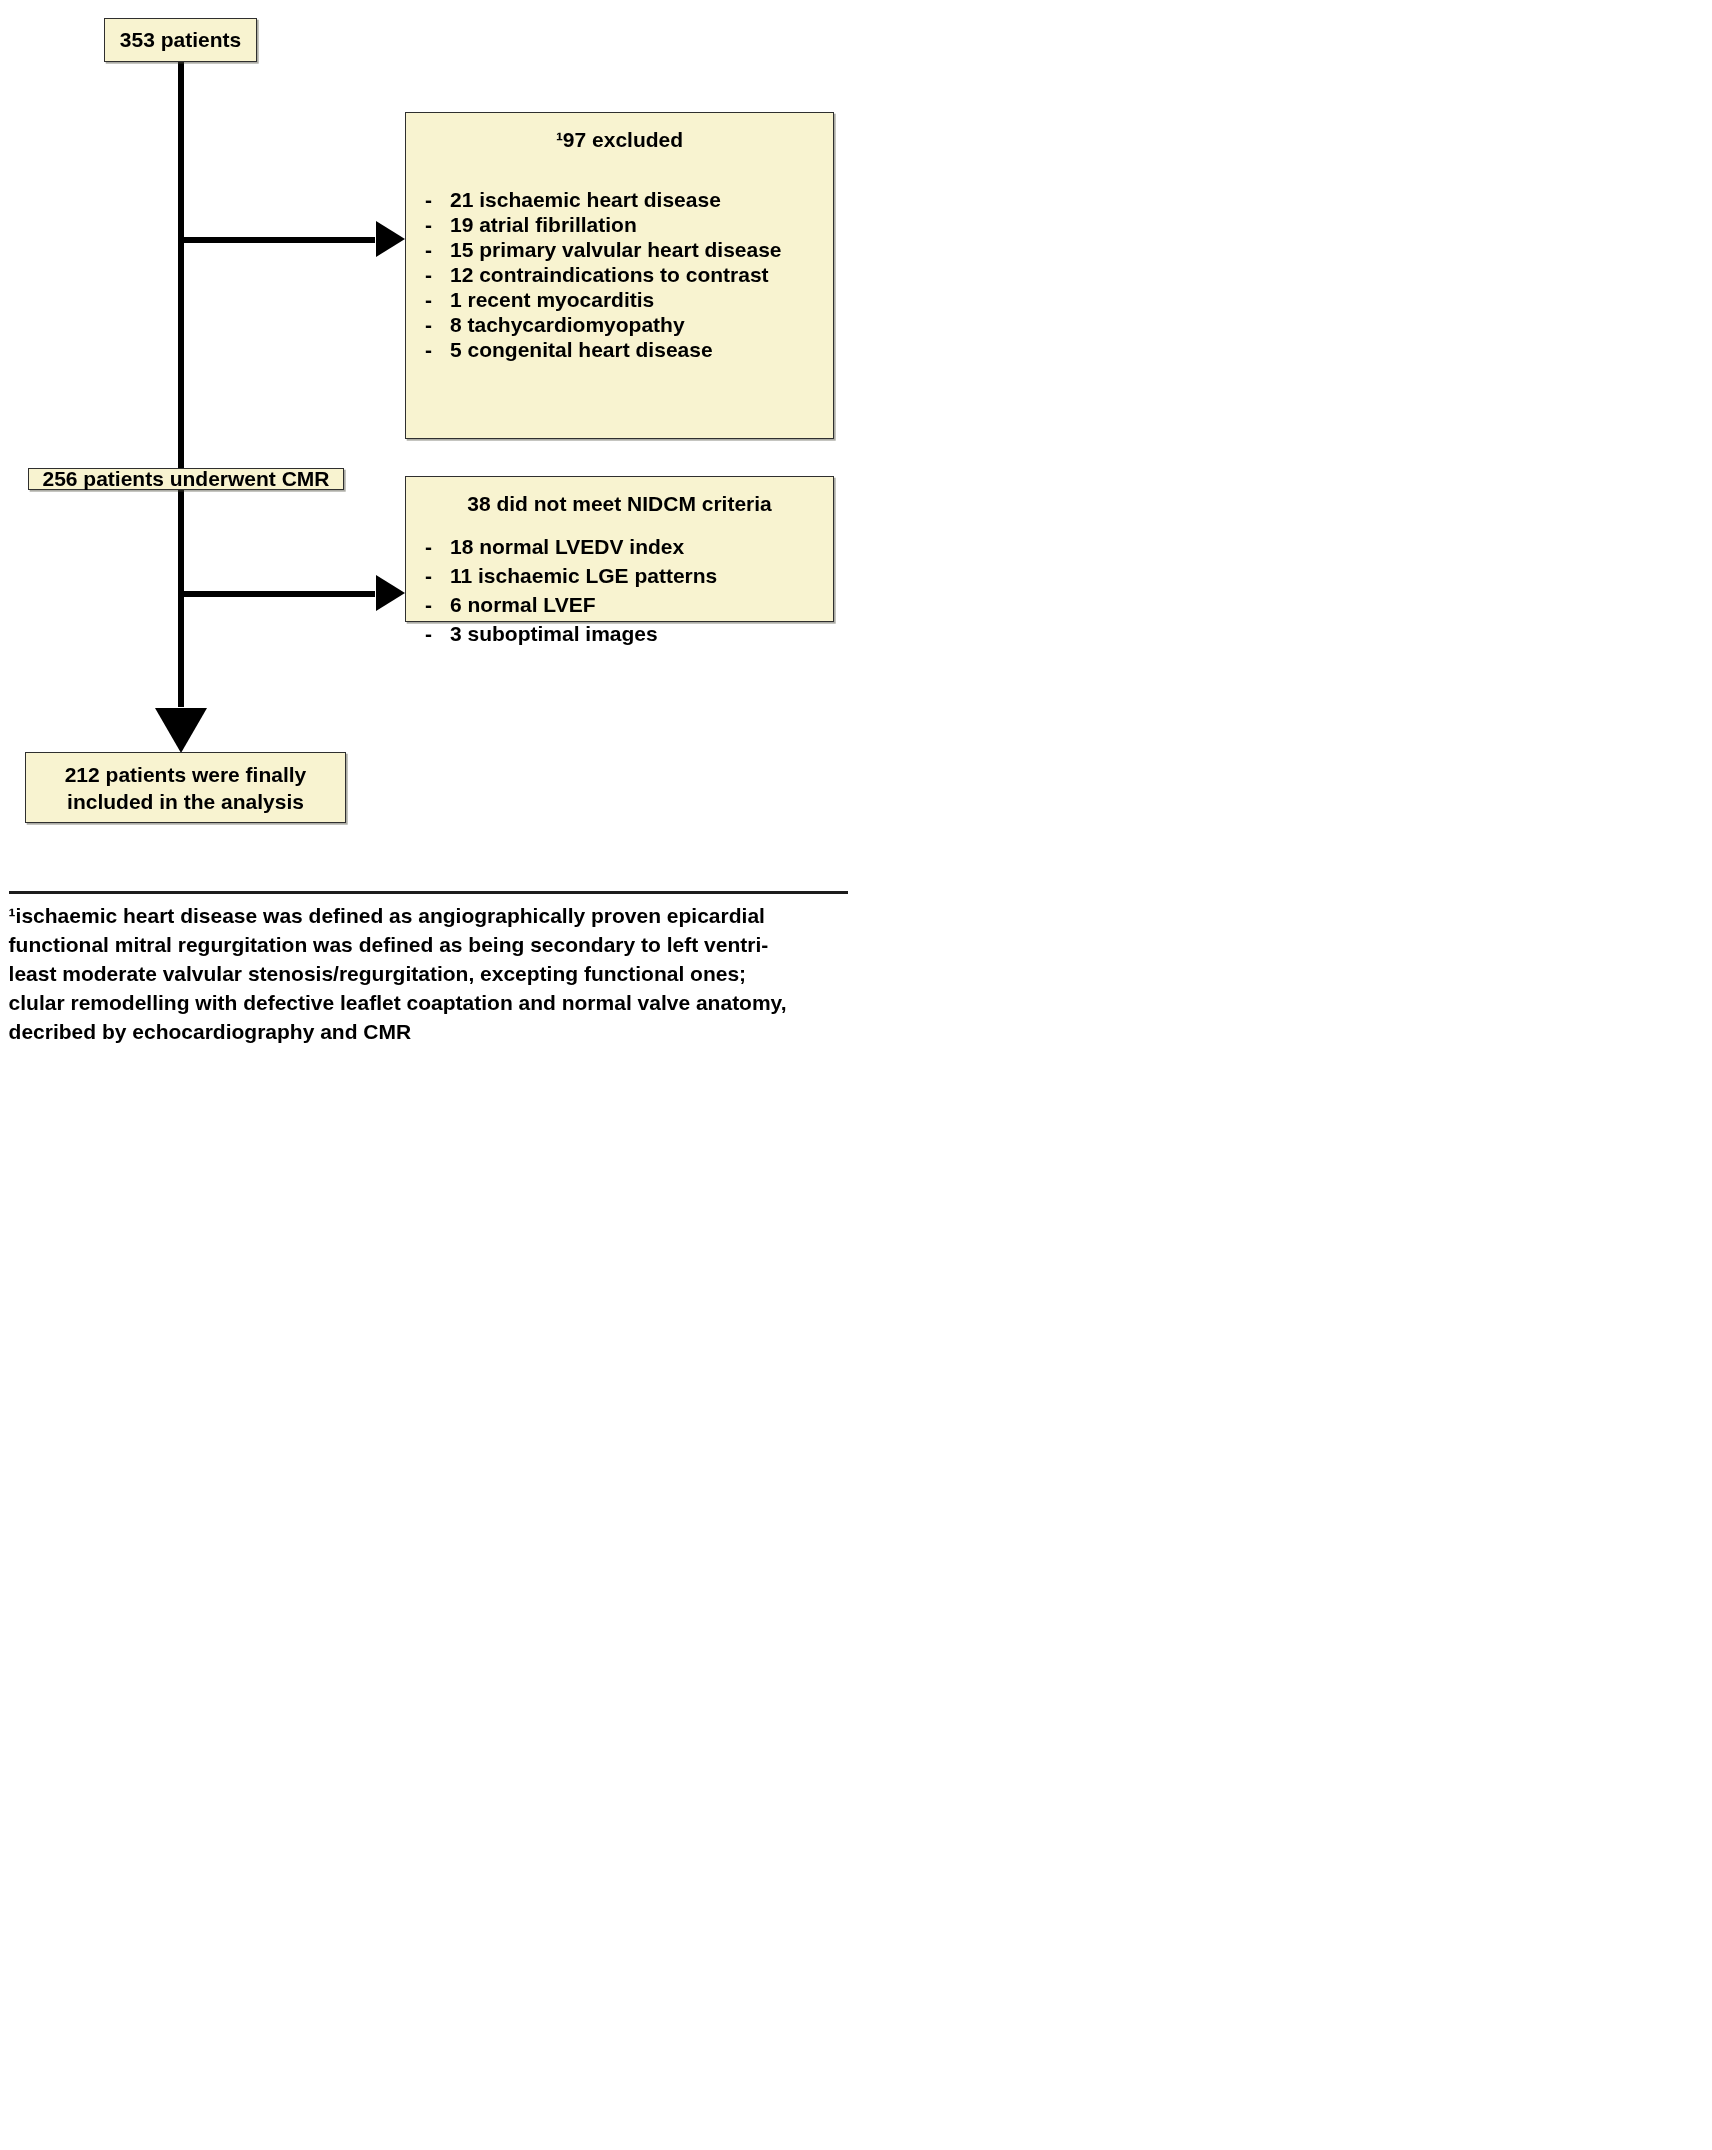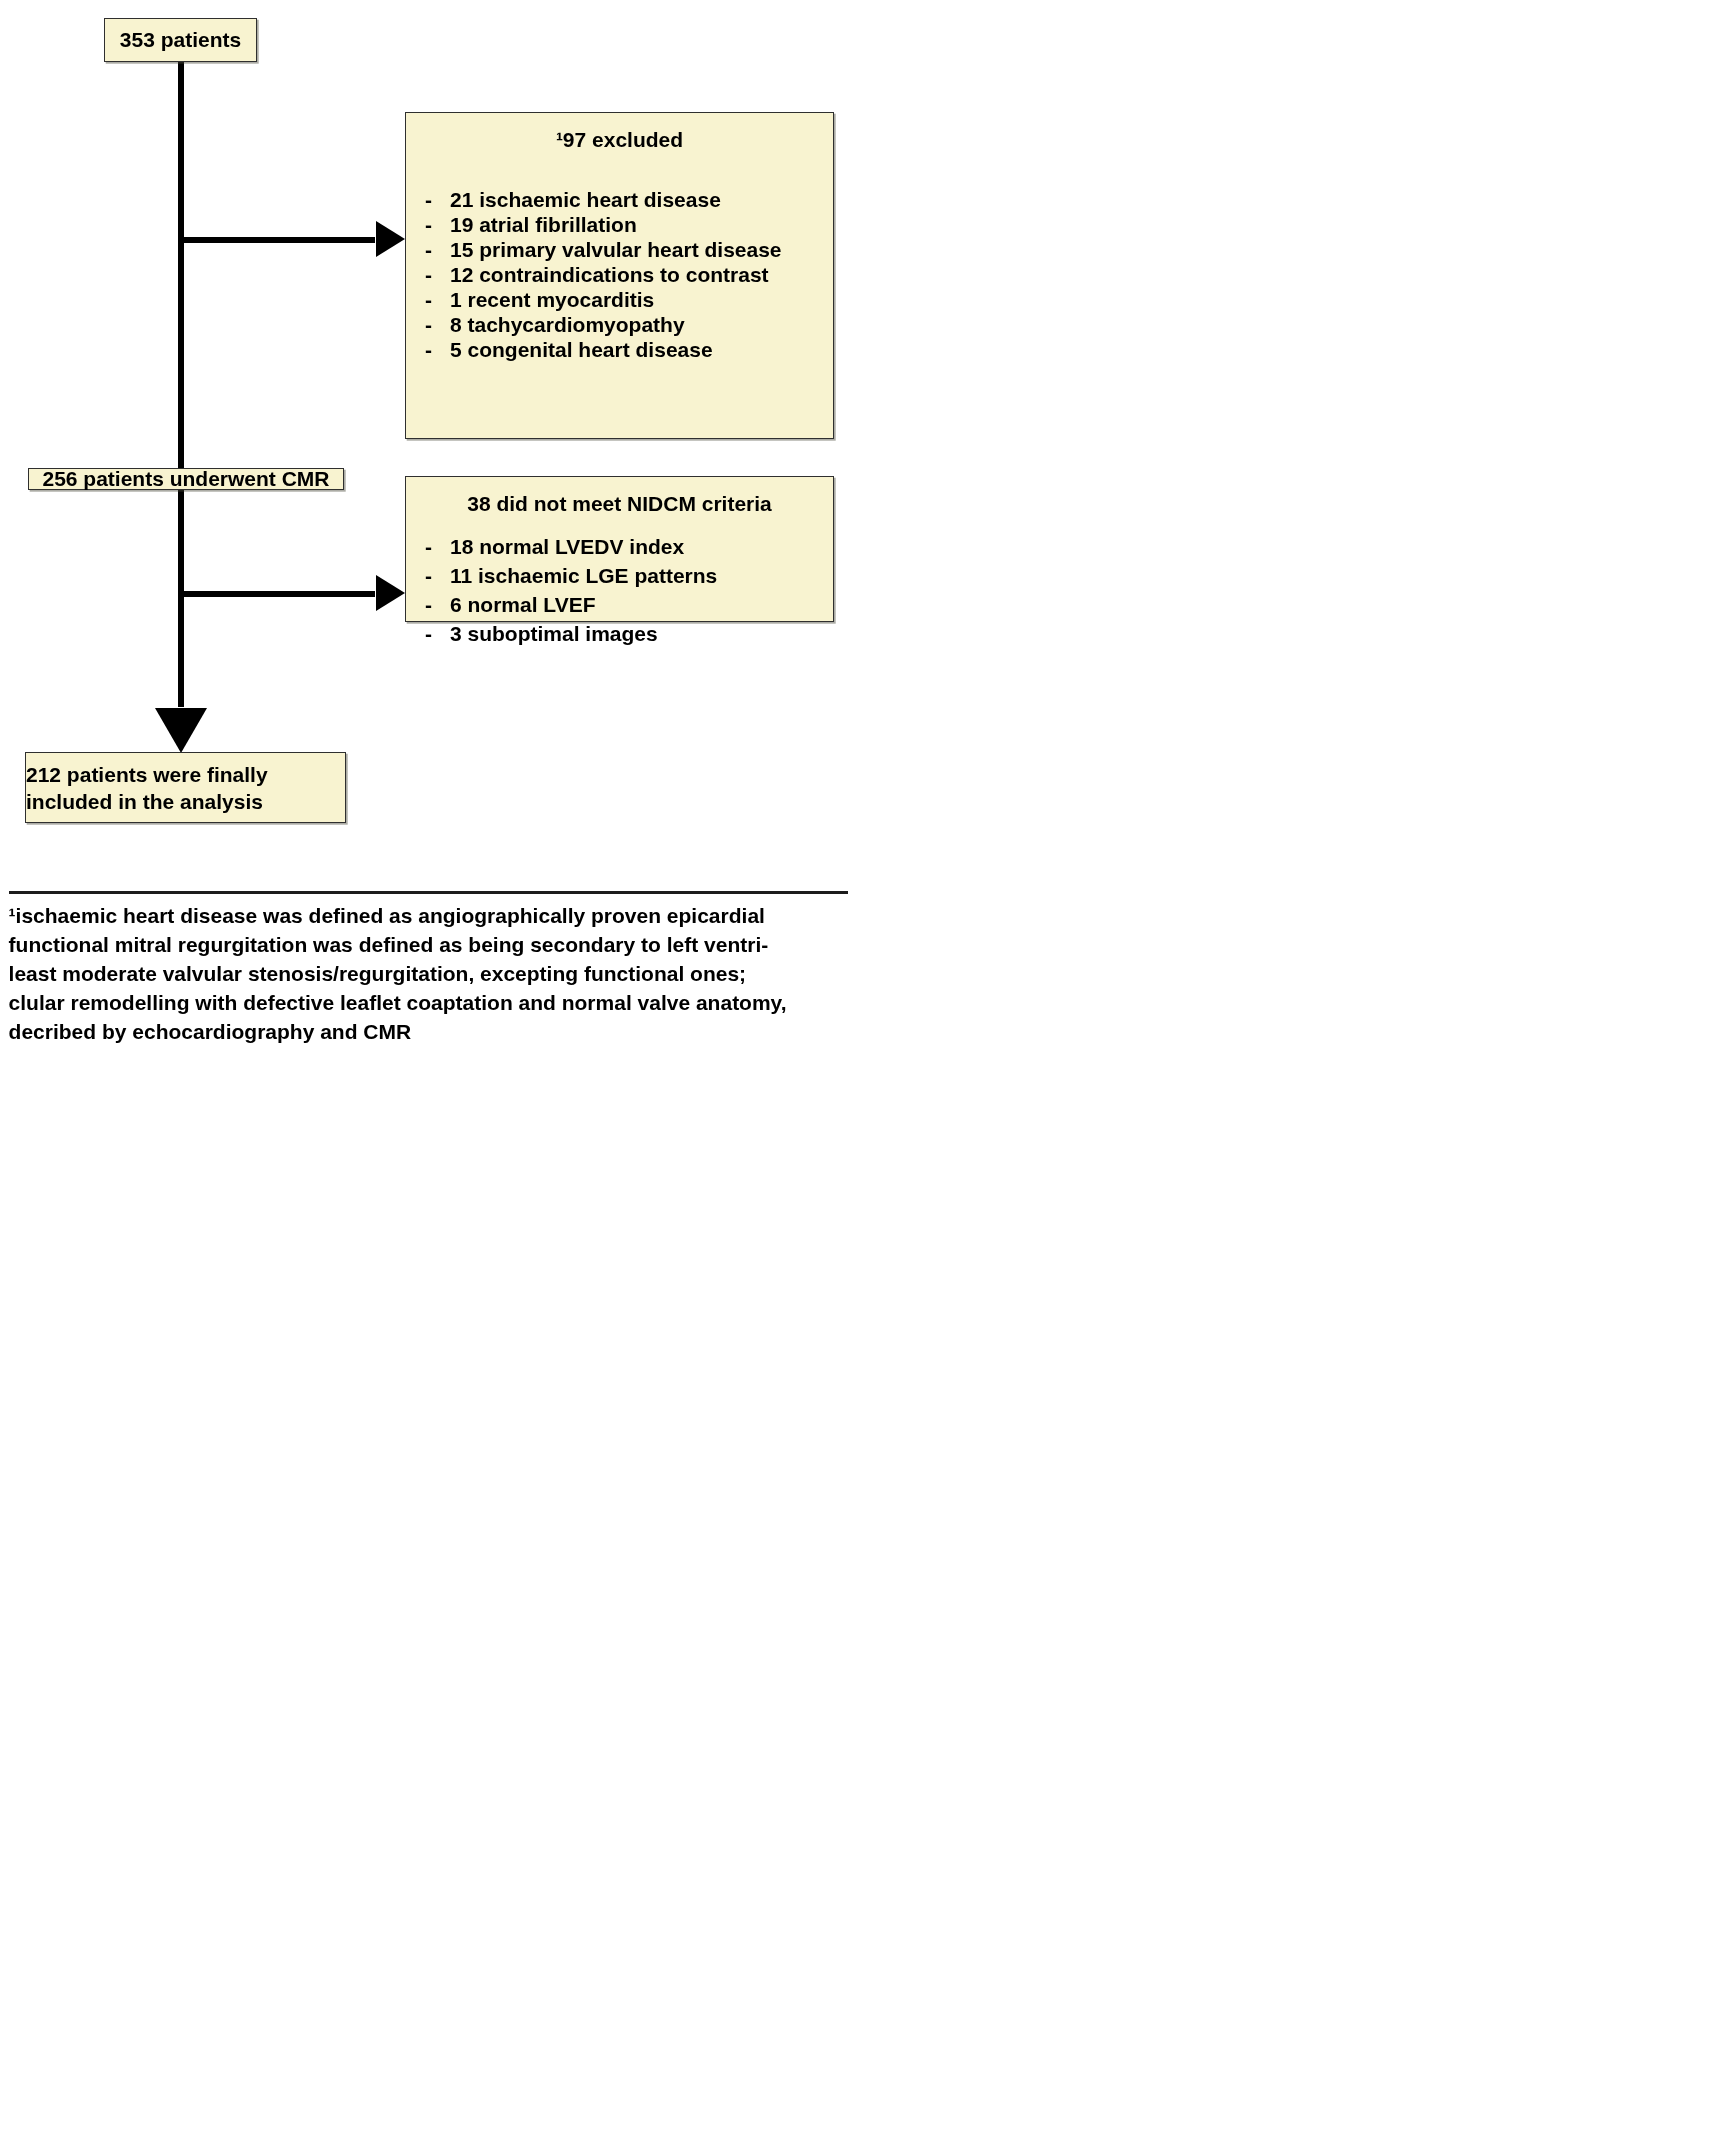--- a/index.html
+++ b/index.html
@@ -57,21 +57,21 @@
   .head-down{
     position:absolute;
     width:0;height:0;
     border-left:26px solid transparent;
     border-right:26px solid transparent;
     border-top:45px solid #000;
     z-index:1;
   }
   #final-box{
     padding-top:7.5px;
-    text-align:left;
+    text-align:center;
     font-size:21px;
     line-height:27px;
   }
   #divider{
     position:absolute;
     left:8.6px;top:891px;
     width:839px;height:2.9px;
     background:#1c1c1c;
   }
   #footnote{

